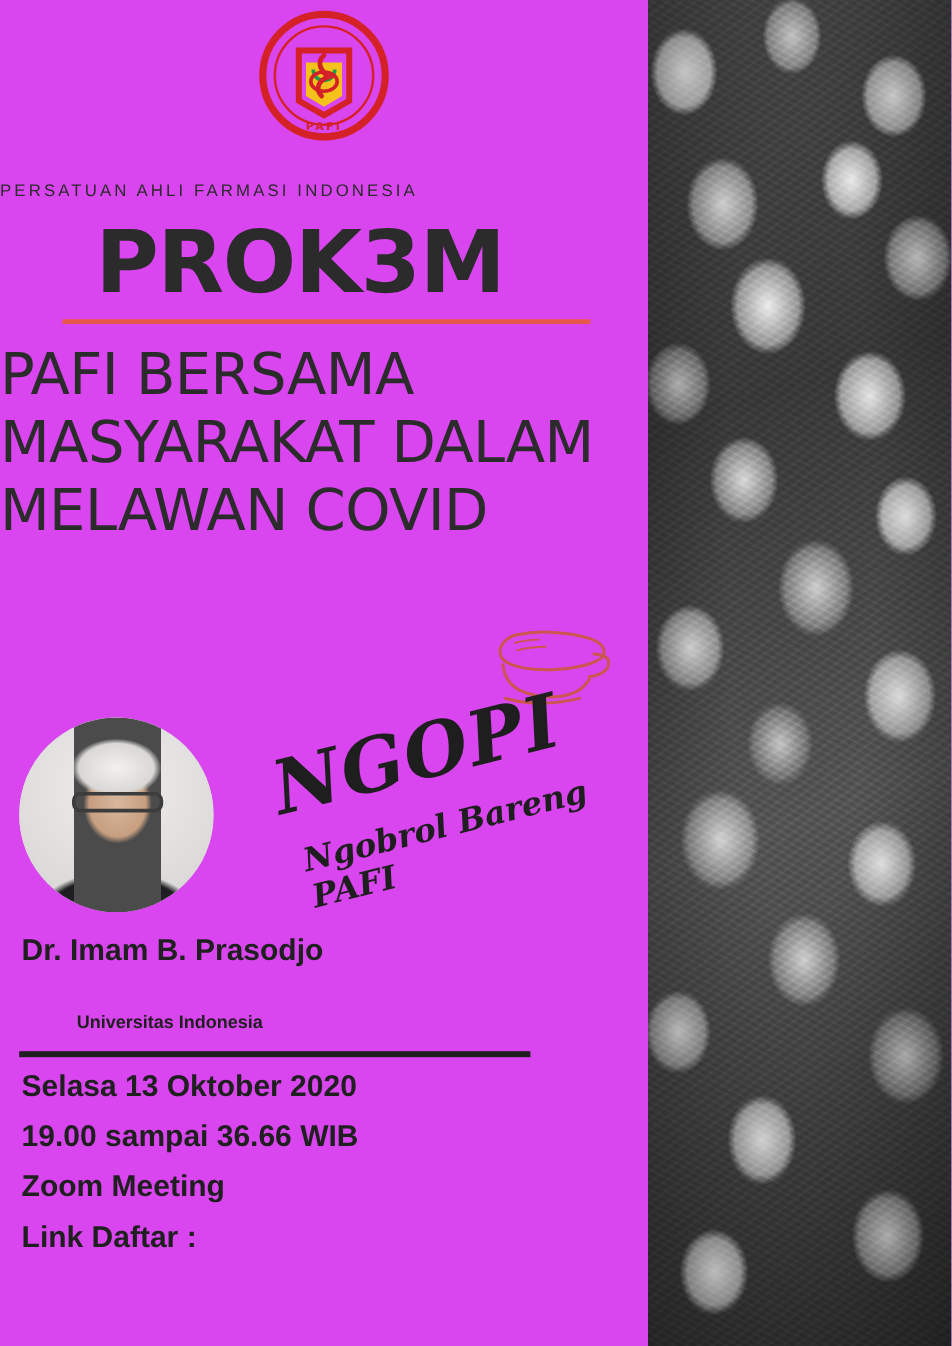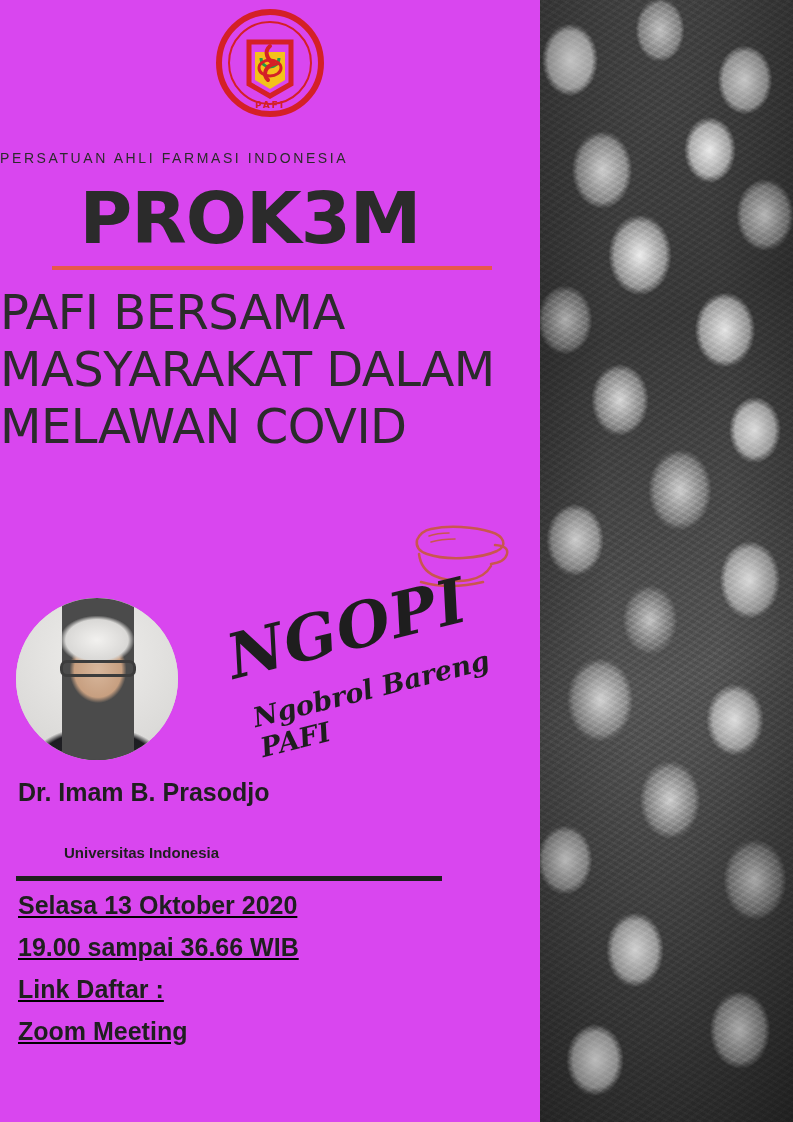--- a/index.html
+++ b/index.html
@@ -250,21 +250,20 @@
     height: 5px;
     background: #1f1f1f;
   }
 
   
   .details {
     position: absolute;
     top: 890px;
     left: 18px;
     width: 480px;
-    text-decoration: underline;
   }
   .details .line {
     font-size: 25px;
     font-weight: 700;
     color: #1f1f1f;
     margin-bottom: 12px;
     line-height: 30px;
   }
 </style>
 </head>
@@ -318,17 +317,17 @@
     <div class="glass-strip"></div>
   </div>
   <div class="speaker-name">Dr. Imam B. Prasodjo</div>
   <div class="speaker-role-2">Universitas Indonesia</div>
 
   <div class="divider"></div>
 
   <div class="details">
     <div class="line">Selasa 13 Oktober 2020</div>
     <div class="line">19.00 sampai 36.66 WIB</div>
+    <div class="line">Zoom Meeting</div>
     <div class="line">Link Daftar :</div>
-    <div class="line">Zoom Meeting</div>
   </div>
 
 </div>
 
 </body></html>

